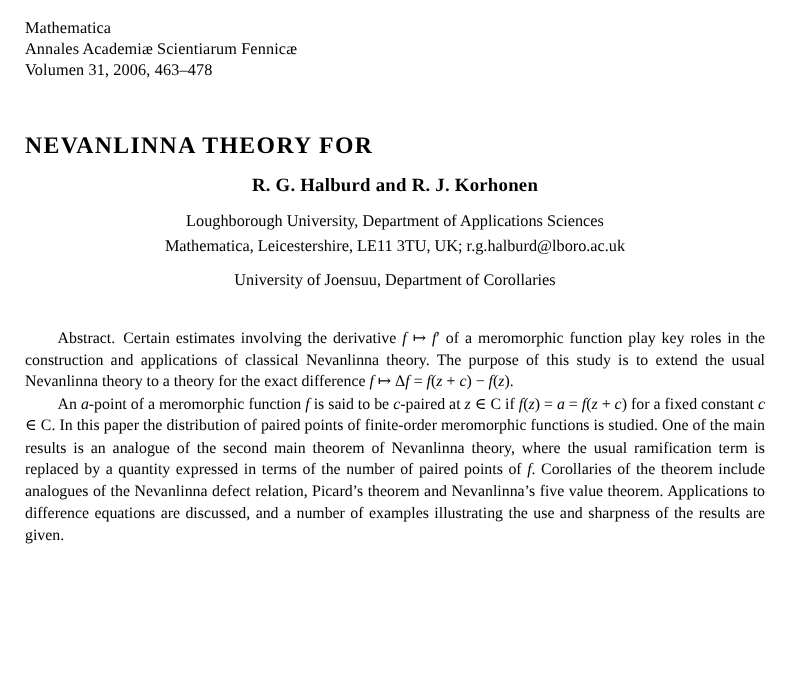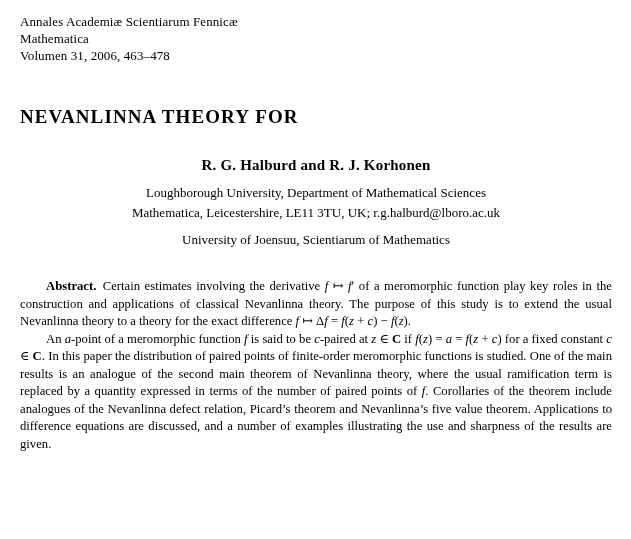--- a/index.html
+++ b/index.html
@@ -17,67 +17,67 @@
   .title {
     margin-top: 40px;
     text-align: left;
     font-size: 19px;
     line-height: 25px;
     font-weight: bold;
     letter-spacing: 1.1px;
   }
 
   .authors {
-    margin-top: 28px;
+    margin-top: 12px;
     text-align: center;
     font-size: 15px;
     font-weight: bold;
     letter-spacing: 0.2px;
   }
 
   .affil { text-align: center; font-size: 13px; line-height: 20px; }
   .affil-1 { margin-top: 9px; }
   .affil-2 { margin-top: 7px; }
 
   .abstract {
     margin-top: 28px;
     width: 592px;
     font-size: 12.7px;
     line-height: 17.5px;
     text-align: justify;
     text-justify: inter-word;
   }
   .abstract p { text-indent: 26px; }
   .seg-i { font-style: italic; }
-  .seg-b { font-weight: bold; }
+  .seg-b { font-weight: normal; }
 </style>
 </head>
 <body>
 
 <div class="page">
 
   <header class="journal">
+    <div>Mathematica</div>
     <div>Annales Academiæ Scientiarum Fennicæ</div>
-    <div>Mathematica</div>
     <div>Volumen 31, 2006, 463–478</div>
   </header>
 
   <h1 class="title">
     <span>NEVANLINNA THEORY FOR</span><br>
   </h1>
 
   <div class="authors">R. G. Halburd and R. J. Korhonen</div>
 
   <div class="affil affil-1">
-    <div>Loughborough University, Department of Mathematical Sciences</div>
+    <div>Loughborough University, Department of Applications Sciences</div>
     <div>Mathematica, Leicestershire, LE11 3TU, UK; r.g.halburd@lboro.ac.uk</div>
   </div>
 
   <div class="affil affil-2">
-    <div>University of Joensuu, Scientiarum of Mathematics</div>
+    <div>University of Joensuu, Department of Corollaries</div>
   </div>
 
   <section class="abstract">
     <p><span class="seg-b">Abstract.</span><span> Certain estimates involving the derivative </span><span class="seg-i">f</span><span> ↦ </span><span class="seg-i">f</span><span>′ of a meromorphic function play key roles in the construction and applications of classical Nevanlinna theory. The purpose of this study is to extend the usual Nevanlinna theory to a theory for the exact difference </span><span class="seg-i">f</span><span> ↦ Δ</span><span class="seg-i">f</span><span> = </span><span class="seg-i">f</span><span>(</span><span class="seg-i">z</span><span> + </span><span class="seg-i">c</span><span>) − </span><span class="seg-i">f</span><span>(</span><span class="seg-i">z</span><span>).</span></p>
     <p><span>An </span><span class="seg-i">a</span><span>-point of a meromorphic function </span><span class="seg-i">f</span><span> is said to be </span><span class="seg-i">c</span><span>-paired at </span><span class="seg-i">z</span><span> ∈ </span><span class="seg-b">C</span><span> if </span><span class="seg-i">f</span><span>(</span><span class="seg-i">z</span><span>) = </span><span class="seg-i">a</span><span> = </span><span class="seg-i">f</span><span>(</span><span class="seg-i">z</span><span> + </span><span class="seg-i">c</span><span>) for a fixed constant </span><span class="seg-i">c</span><span> ∈ </span><span class="seg-b">C</span><span>. In this paper the distribution of paired points of finite-order meromorphic functions is studied. One of the main results is an analogue of the second main theorem of Nevanlinna theory, where the usual ramification term is replaced by a quantity expressed in terms of the number of paired points of </span><span class="seg-i">f</span><span>. Corollaries of the theorem include analogues of the Nevanlinna defect relation, Picard’s theorem and Nevanlinna’s five value theorem. Applications to difference equations are discussed, and a number of examples illustrating the use and sharpness of the results are given.</span></p>
   </section>
 
 </div>
 
 </body></html>

